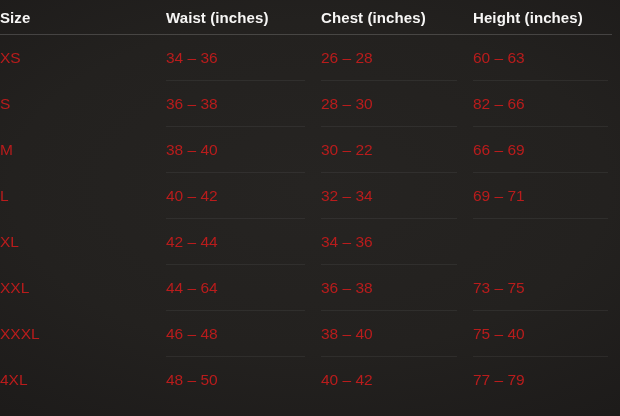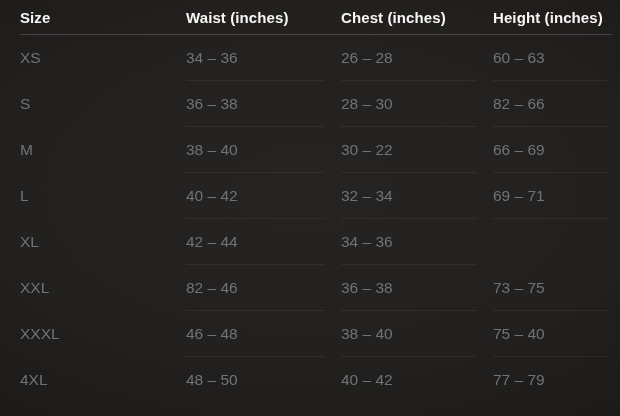--- a/index.html
+++ b/index.html
@@ -9,21 +9,21 @@
     overflow: hidden;
     background: radial-gradient(120% 100% at 50% 45%,
       #262422 0%, #23211f 40%, #1d1b1a 68%, #141312 86%, #0a0a09 100%);
     font-family: "Liberation Sans", "DejaVu Sans", sans-serif;
     -webkit-font-smoothing: antialiased;
   }
   .screen {
     width: 620px;
     height: 416px;
     box-sizing: border-box;
-    padding: 0 8px 0 20px;
+    padding: 0 8px 0 0;
   }
   .row {
     display: grid;
     grid-template-columns: 166px 155px 152px 1fr;
     align-items: stretch;
   }
   .thead {
     height: 34px;
     border-bottom: 1px solid rgba(255,255,255,0.17);
   }
@@ -35,21 +35,21 @@
   .th {
     font-size: 15px;
     font-weight: 700;
     color: #f7f6f5;
     letter-spacing: 0.1px;
   }
   .trow { height: 46px; }
   .size-label, .value {
     font-size: 15.5px;
     font-weight: 400;
-    color: #737373;
+    color: #b91c1c;
   }
   
   .trow:not(:last-child) .value {
     border-bottom: 1px solid rgba(255,255,255,0.06);
     text-align: right;
   }
   .trow .col-chest, .trow .col-waist { margin-right: 16px; }
   .trow .col-height { margin-right: 4px; }
 </style>
 </head>
@@ -87,21 +87,21 @@
         <div class="cell col-waist value">32 – 34</div>
         <div class="cell col-height value">69 – 71</div>
       </div>
       <div class="row trow">
         <div class="cell col-size size-label">XL</div>
         <div class="cell col-chest value">42 – 44</div>
         <div class="cell col-waist value">34 – 36</div>
       </div>
       <div class="row trow">
         <div class="cell col-size size-label">XXL</div>
-        <div class="cell col-chest value">82 – 46</div>
+        <div class="cell col-chest value">44 – 64</div>
         <div class="cell col-waist value">36 – 38</div>
         <div class="cell col-height value">73 – 75</div>
       </div>
       <div class="row trow">
         <div class="cell col-size size-label">XXXL</div>
         <div class="cell col-chest value">46 – 48</div>
         <div class="cell col-waist value">38 – 40</div>
         <div class="cell col-height value">75 – 40</div>
       </div>
       <div class="row trow">

